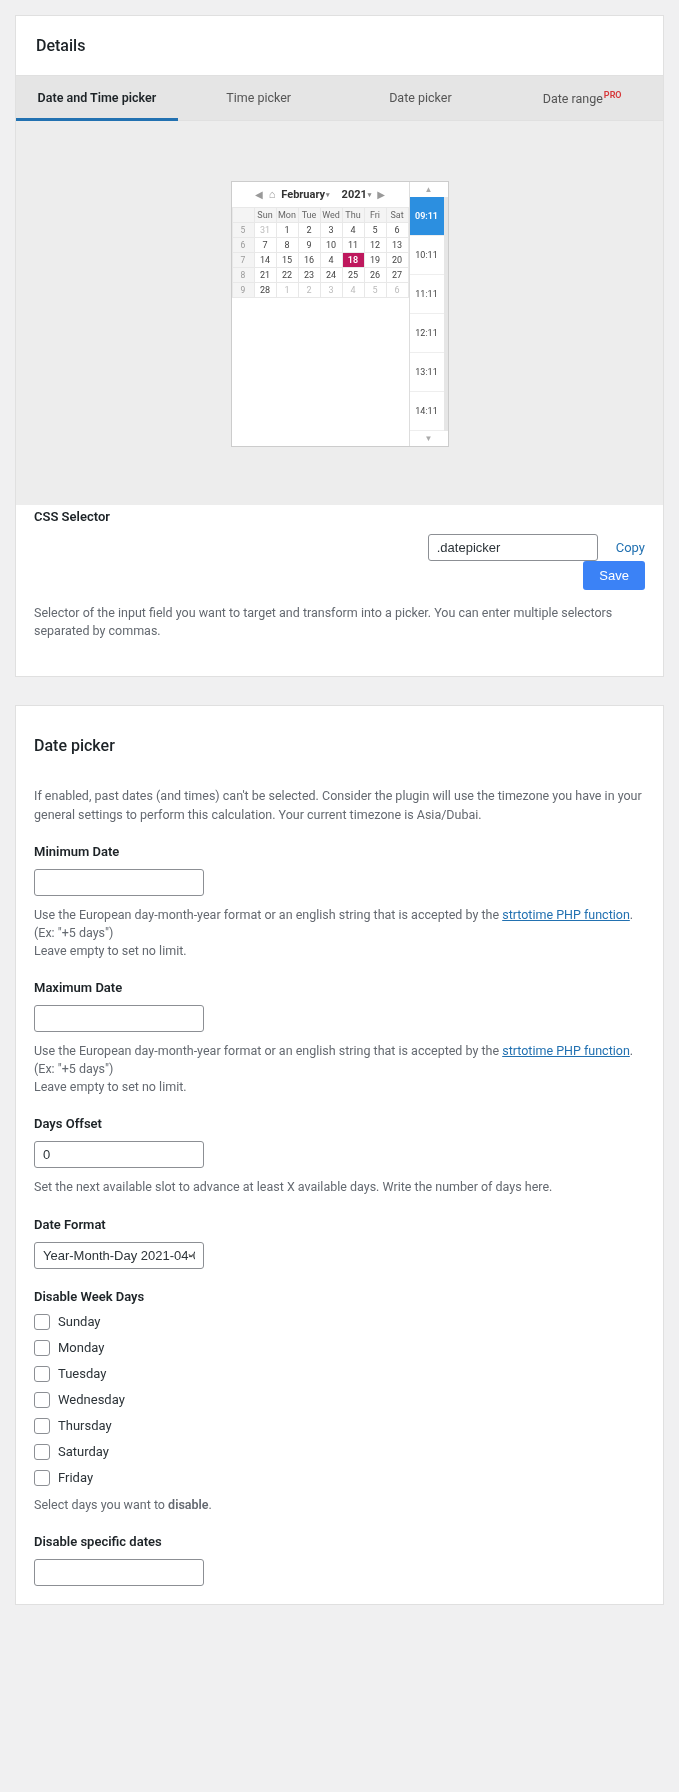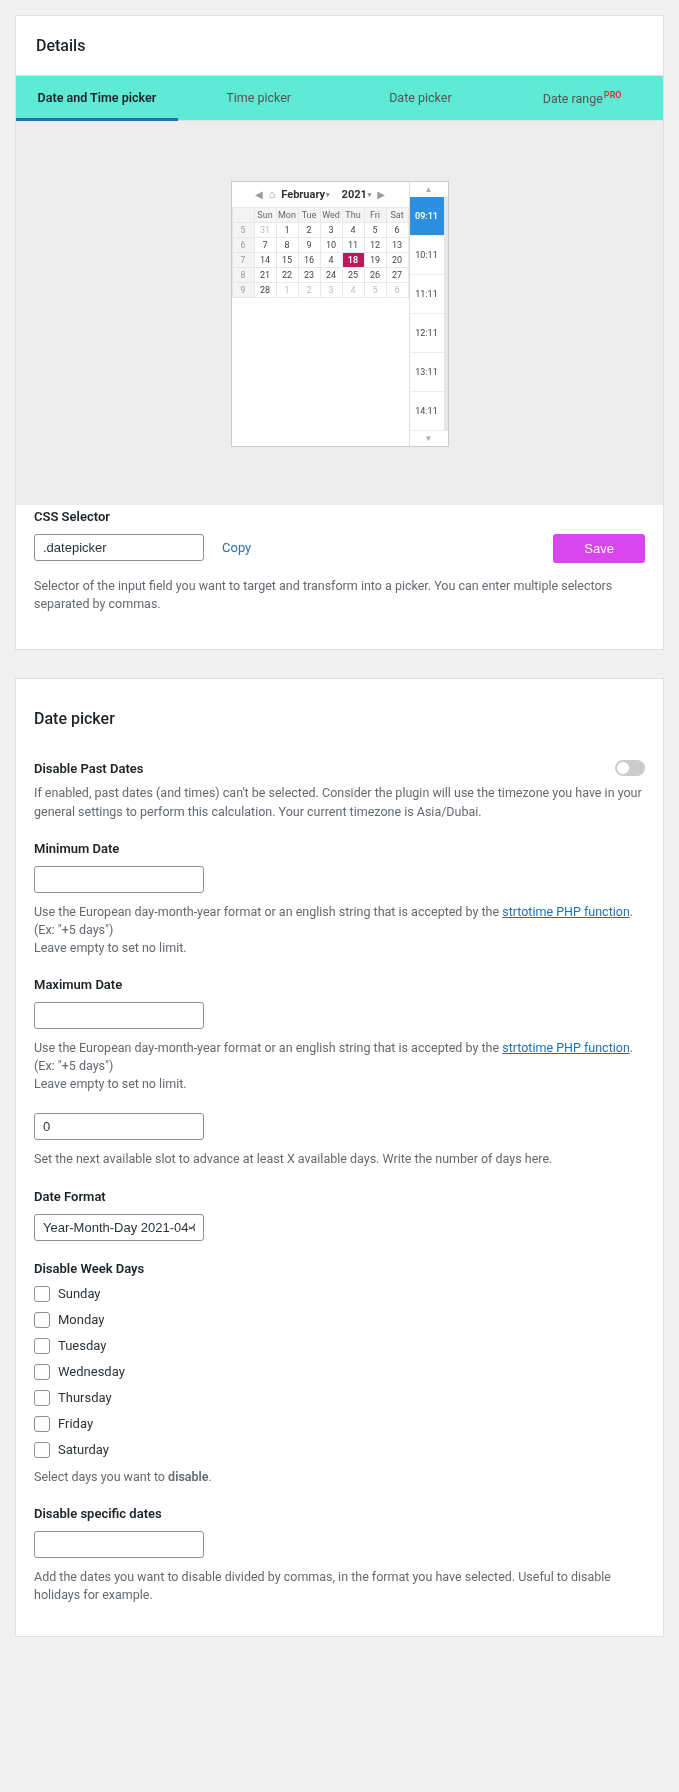--- a/index.html
+++ b/index.html
@@ -17,21 +17,21 @@
   margin-bottom: 28px;
 }
 .panel-header {
   padding: 20px 20px 20px 20px;
   font-size: 16px;
   color: #1d2327;
   font-weight: 500;
 }
 .tabs {
   display: flex;
-  background: #5eead4;
+  background: #e5e5e5;
   border-top: 1px solid #e0e0e0;
   border-bottom: 1px solid #e0e0e0;
 }
 .tab {
   flex: 1;
   text-align: center;
   padding: 14px 10px;
   font-size: 12.5px;
   color: #555;
   cursor: pointer;
@@ -139,25 +139,25 @@
   position: absolute;
   right: 8px;
   top: 4px;
   color: #555;
   font-size: 12px;
   pointer-events: none;
 }
 a.link { color: #2271b1; text-decoration: none; font-size: 13px; }
 a.inline-link { color: #2271b1; text-decoration: underline; }
 .btn-primary {
-  background: #d946ef;
+  background: #3b82f6;
   color: #fff;
   border: none;
   border-radius: 3px;
-  padding: 7px 31px;
+  padding: 7px 16px;
   font-size: 13px;
   cursor: pointer;
 }
 .help {
   color: #646970;
   font-size: 12.5px;
   line-height: 1.45;
   margin-bottom: 14px;
 }
 .help strong { font-weight: 600; }
@@ -195,21 +195,22 @@
 .checkbox-row input[type="checkbox"] {
   width: 16px; height: 16px;
   border: 1px solid #8c8f94;
   border-radius: 3px;
   appearance: none;
   cursor: pointer;
 }
 .between-save {
   display: flex;
   justify-content: space-between;
-  align-items: flex-start;
+  align-items: flex-end;
+  flex-direction: column;
 }
 .panel-body { padding: 4px 18px 22px; }
 .panel2-body { padding: 30px 18px 18px; }
 </style>
 </head>
 <body>
 
 <div class="panel">
   <div class="panel-header">Details</div>
 
@@ -323,24 +324,20 @@
     </div>
     <p class="help" style="margin-top:14px">Selector of the input field you want to target and transform into a picker. You can enter multiple selectors separated by commas.</p>
   </div>
 </div>
 
 <div class="panel">
   <div class="panel2-body">
     <div style="font-size:16px; font-weight:500; margin-bottom:32px;">Date picker</div>
 
     <div class="field-block">
-      <div class="head-row">
-        <div class="section-title" style="margin-bottom:0">Disable Past Dates</div>
-        <div class="toggle"></div>
-      </div>
       <p class="help">If enabled, past dates (and times) can't be selected. Consider the plugin will use the timezone you have in your general settings to perform this calculation. Your current timezone is Asia/Dubai.</p>
     </div>
 
     <div class="field-block">
       <div class="section-title">Minimum Date</div>
       <input type="text" style="">
       <p class="help" style="margin-top:10px">
         <span>Use the European day-month-year format or an english string that is accepted by the </span><a href="#" class="inline-link">strtotime PHP function</a><span>. (Ex: "+5 days")</span><br>
         <span>Leave empty to set no limit.</span>
       </p>
@@ -349,20 +346,21 @@
     <div class="field-block">
       <div class="section-title">Maximum Date</div>
       <input type="text" style="">
       <p class="help" style="margin-top:10px">
         <span>Use the European day-month-year format or an english string that is accepted by the </span><a href="#" class="inline-link">strtotime PHP function</a><span>. (Ex: "+5 days")</span><br>
         <span>Leave empty to set no limit.</span>
       </p>
     </div>
 
     <div class="field-block">
+      <div class="section-title">Days Offset</div>
       <input type="text" value="0" style="">
       <p class="help" style="margin-top:10px">Set the next available slot to advance at least X available days. Write the number of days here.</p>
     </div>
 
     <div class="field-block">
       <div class="section-title">Date Format</div>
       <div class="select-wrap">
         <select>
           <option>Year-Month-Day 2021-04-0</option>
         </select>
@@ -386,30 +384,29 @@
       <div class="checkbox-row">
           <input type="checkbox" style="">
           <span>Wednesday</span>
         </div>
       <div class="checkbox-row">
           <input type="checkbox" style="">
           <span>Thursday</span>
         </div>
       <div class="checkbox-row">
           <input type="checkbox" style="">
+          <span>Saturday</span>
+        </div>
+      <div class="checkbox-row">
+          <input type="checkbox" style="">
           <span>Friday</span>
-        </div>
-      <div class="checkbox-row">
-          <input type="checkbox" style="">
-          <span>Saturday</span>
         </div>
       <p class="help">
         <span>Select days you want to </span><strong>disable</strong><span>.</span>
       </p>
     </div>
 
     <div class="field-block" style="margin-bottom:0">
       <div class="section-title">Disable specific dates</div>
       <input type="text" style="">
-      <p class="help" style="margin-top:10px">Add the dates you want to disable divided by commas, in the format you have selected. Useful to disable holidays for example.</p>
     </div>
   </div>
 </div>
 
 </body></html>

